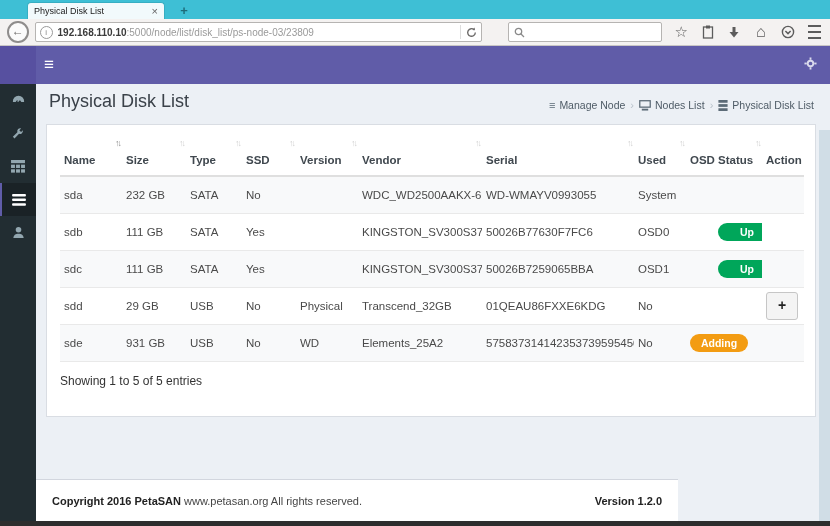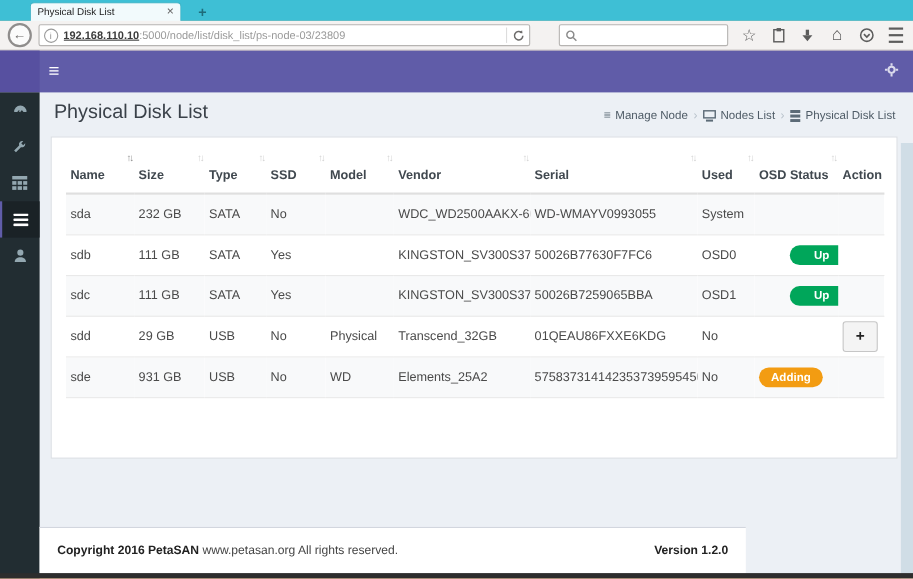--- a/index.html
+++ b/index.html
@@ -19,21 +19,21 @@
   .toolbar{position:absolute;left:0;top:19px;width:830px;height:27px;background:#f4f2f1;
     border-bottom:1px solid #c9c6c5;box-sizing:border-box;display:flex;align-items:center;}
   .back-btn{width:18px;height:18px;border:2px solid #8f8d8c;border-radius:50%;
     margin-left:7px;color:#6d6b6a;font-size:12px;line-height:17px;text-align:center;
     font-weight:bold;background:#fbfbfb;}
   .urlbar{display:flex;align-items:center;margin-left:6px;width:458px;height:20px;
     background:#fff;border:1px solid #b6b4b2;border-radius:2px;box-sizing:border-box;padding:0 4px;}
   .info-icon{width:11px;height:11px;border:1px solid #9a9a9a;border-radius:50%;
     color:#8a8a8a;font-size:8px;line-height:11px;text-align:center;margin-right:5px;flex:none;}
   .url{font-size:10px;color:#9a9a9a;flex:1;white-space:nowrap;overflow:hidden;}
-  .url b{color:#3b3b3b;text-decoration:underline;}
+  .url b{color:#3b3b3b;}
   .reload{flex:none;border-left:1px solid #ddd;padding-left:5px;height:14px;display:flex;align-items:center;}
   .searchbox{display:flex;align-items:center;margin-left:26px;width:158px;height:20px;
     background:#fff;border:1px solid #b6b4b2;border-radius:2px;box-sizing:border-box;padding:0 5px;}
   .searchbox input{border:none;outline:none;width:100%;font-size:9.5px;
     font-family:Liberation Sans, sans-serif;color:#555;background:transparent;margin-top:38px;}
   .tool-ico{margin-left:11px;color:#5c5c5c;display:flex;align-items:center;justify-content:center;
     width:16px;height:18px;font-size:14px;}
   .burger-bars span{display:block;width:13px;height:2px;background:#5c5c5c;margin:2px 0;}
 
   
@@ -249,21 +249,21 @@
               <col style="width:52px">
             <col style="width:76px">
               <col style="width:42px">
           </colgroup>
           <thead>
             <tr>
               <th><span>Name</span><span class="sort active">↑↓</span></th>
               <th><span>Size</span><span class="sort">↑↓</span></th>
               <th><span>Type</span><span class="sort">↑↓</span></th>
               <th><span>SSD</span><span class="sort">↑↓</span></th>
-              <th><span>Model</span><span class="sort">↑↓</span></th>
+              <th><span>Version</span><span class="sort">↑↓</span></th>
               <th><span>Vendor</span><span class="sort">↑↓</span></th>
               <th><span>Serial</span><span class="sort">↑↓</span></th>
               <th><span>Used</span><span class="sort">↑↓</span></th>
               <th><span>OSD Status</span><span class="sort">↑↓</span></th>
               <th><span>Action</span></th>
             </tr>
           </thead>
           <tbody>
             <tr class="odd">
               <td>sda</td>
@@ -323,20 +323,21 @@
               <td>WD</td>
               <td>Elements_25A2</td>
               <td>575837314142353739595450</td>
               <td>No</td>
               <td><span class="badge badge-adding">Adding</span></td>
               <td></td>
             </tr>
           </tbody>
         </table>
 
+        <div class="summary">Showing 1 to 5 of 5 entries</div>
       </div>
     </div>
 
     <div class="footer">
       <span><b>Copyright 2016 PetaSAN</b><span> www.petasan.org All rights reserved.</span></span>
       <b>Version 1.2.0</b>
     </div>
 
     <div class="right-band"></div>
   </div>

